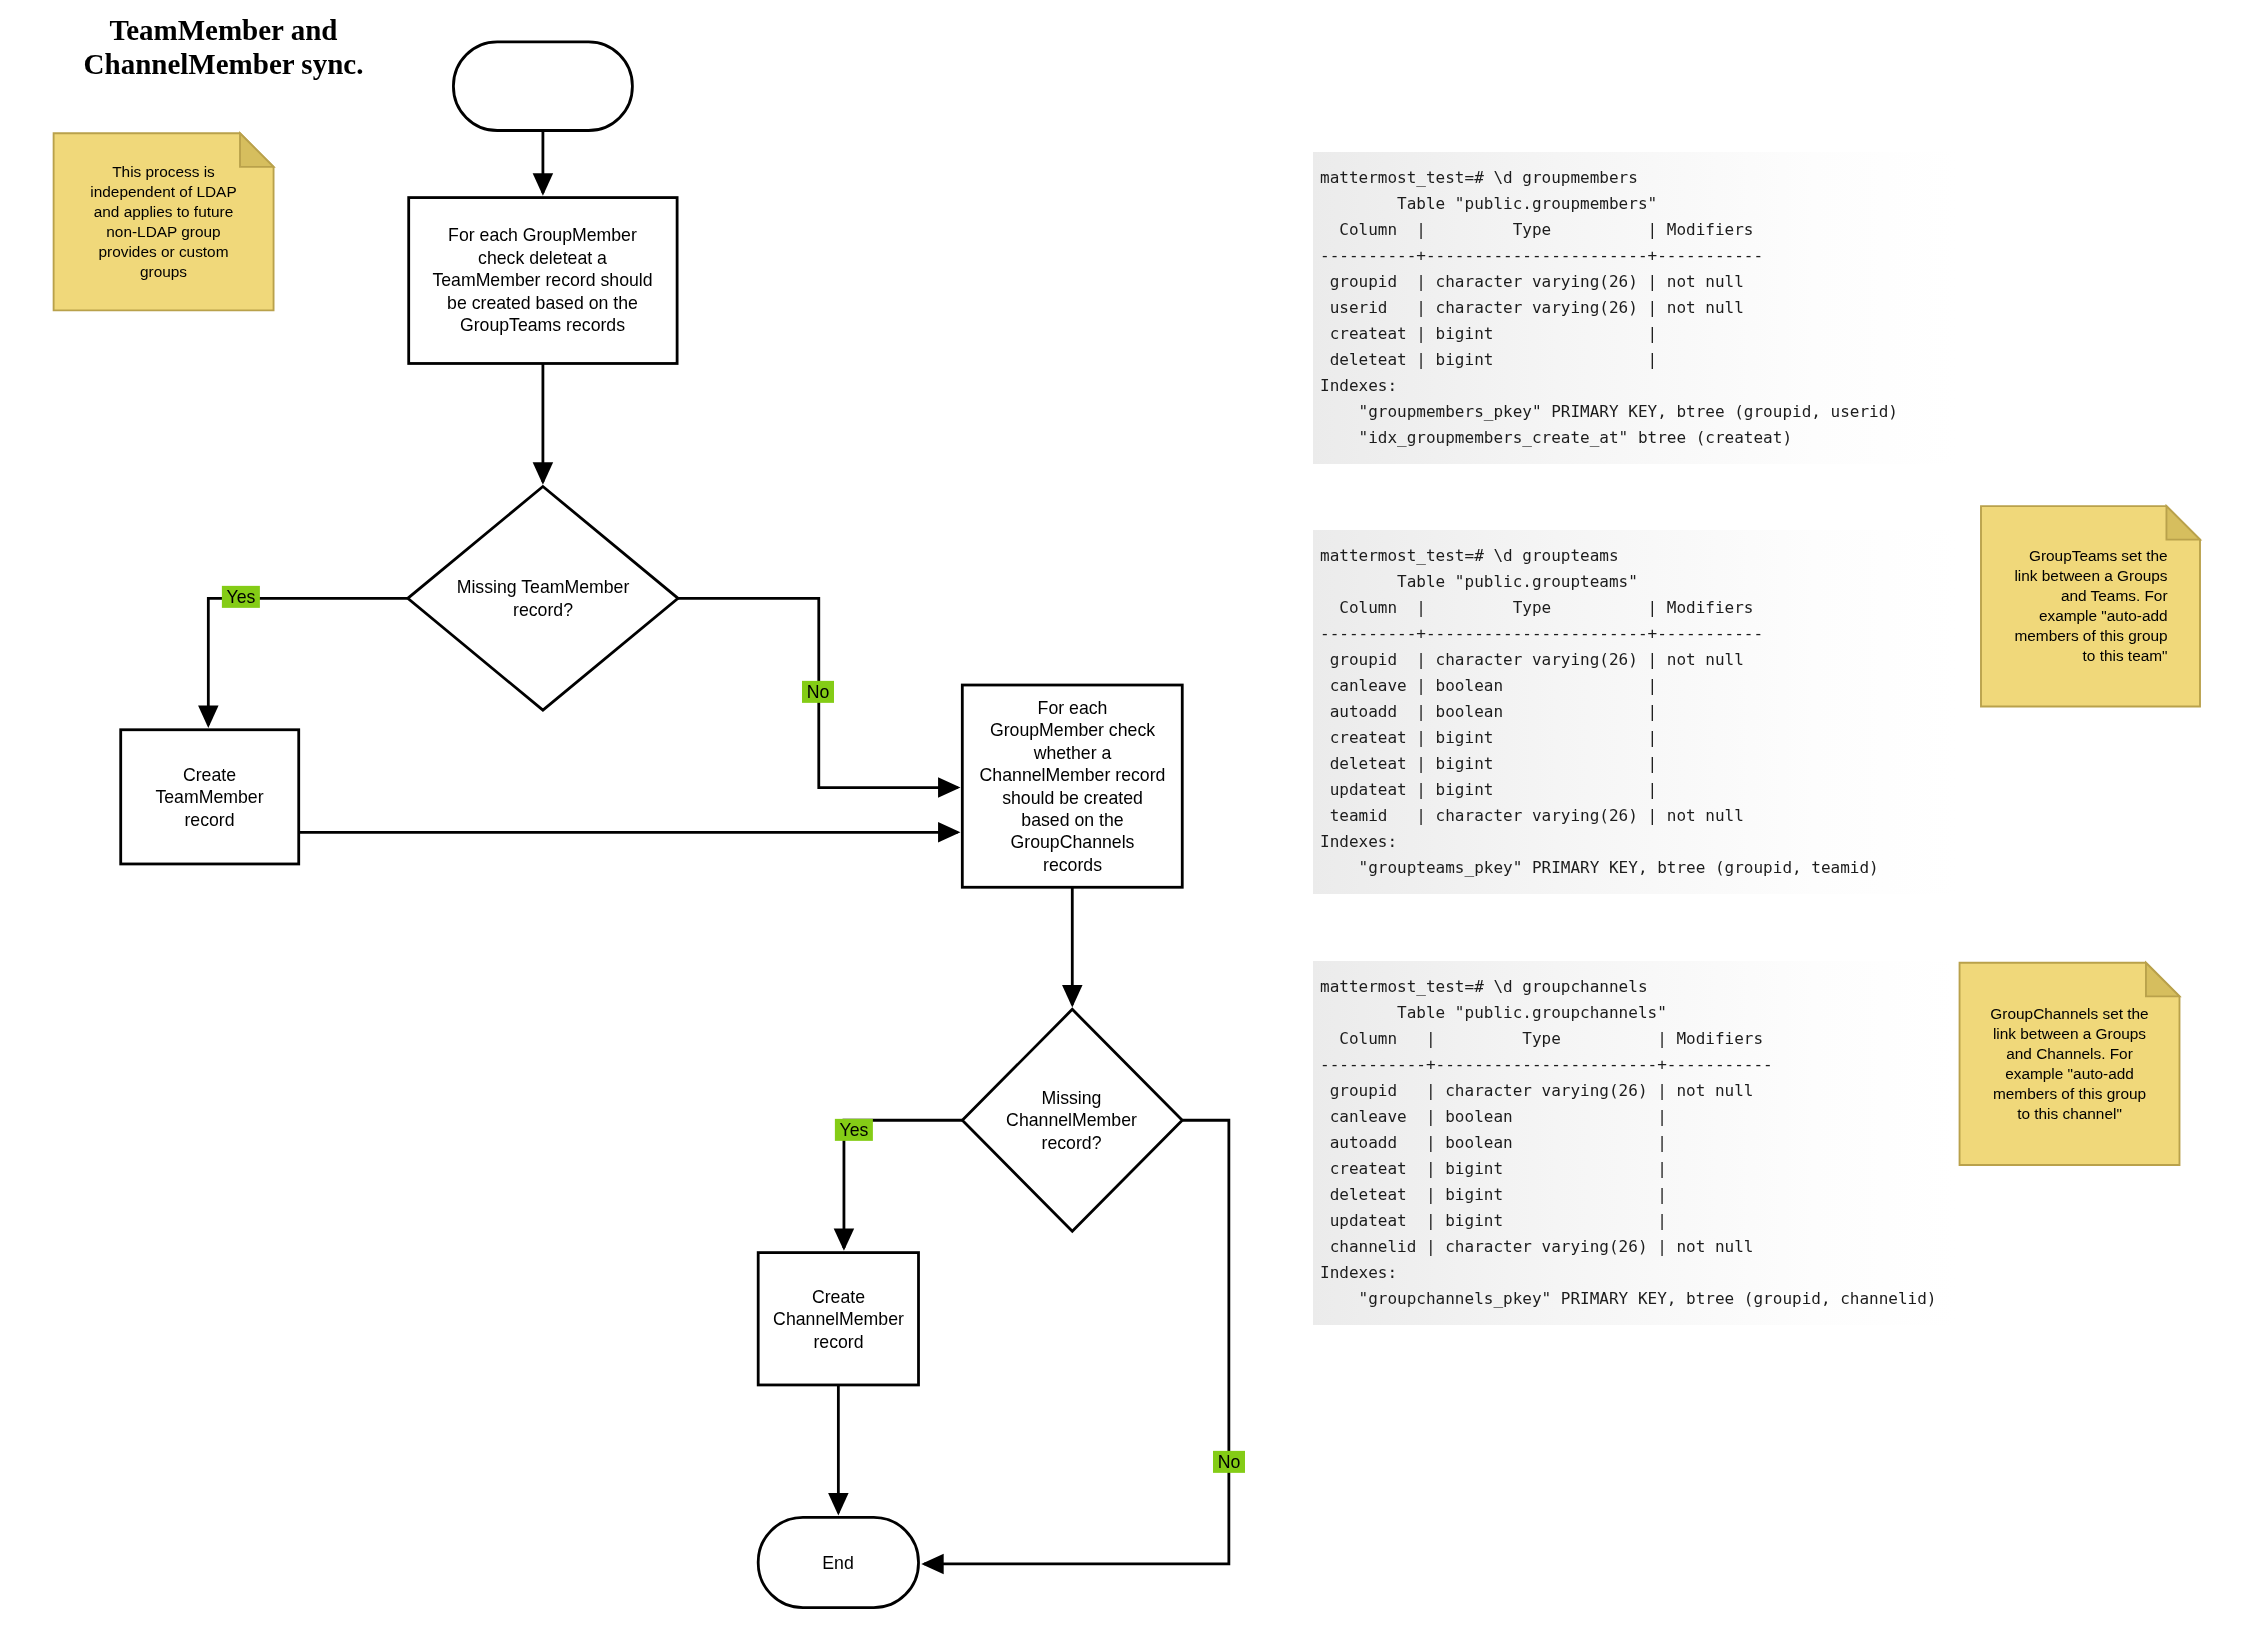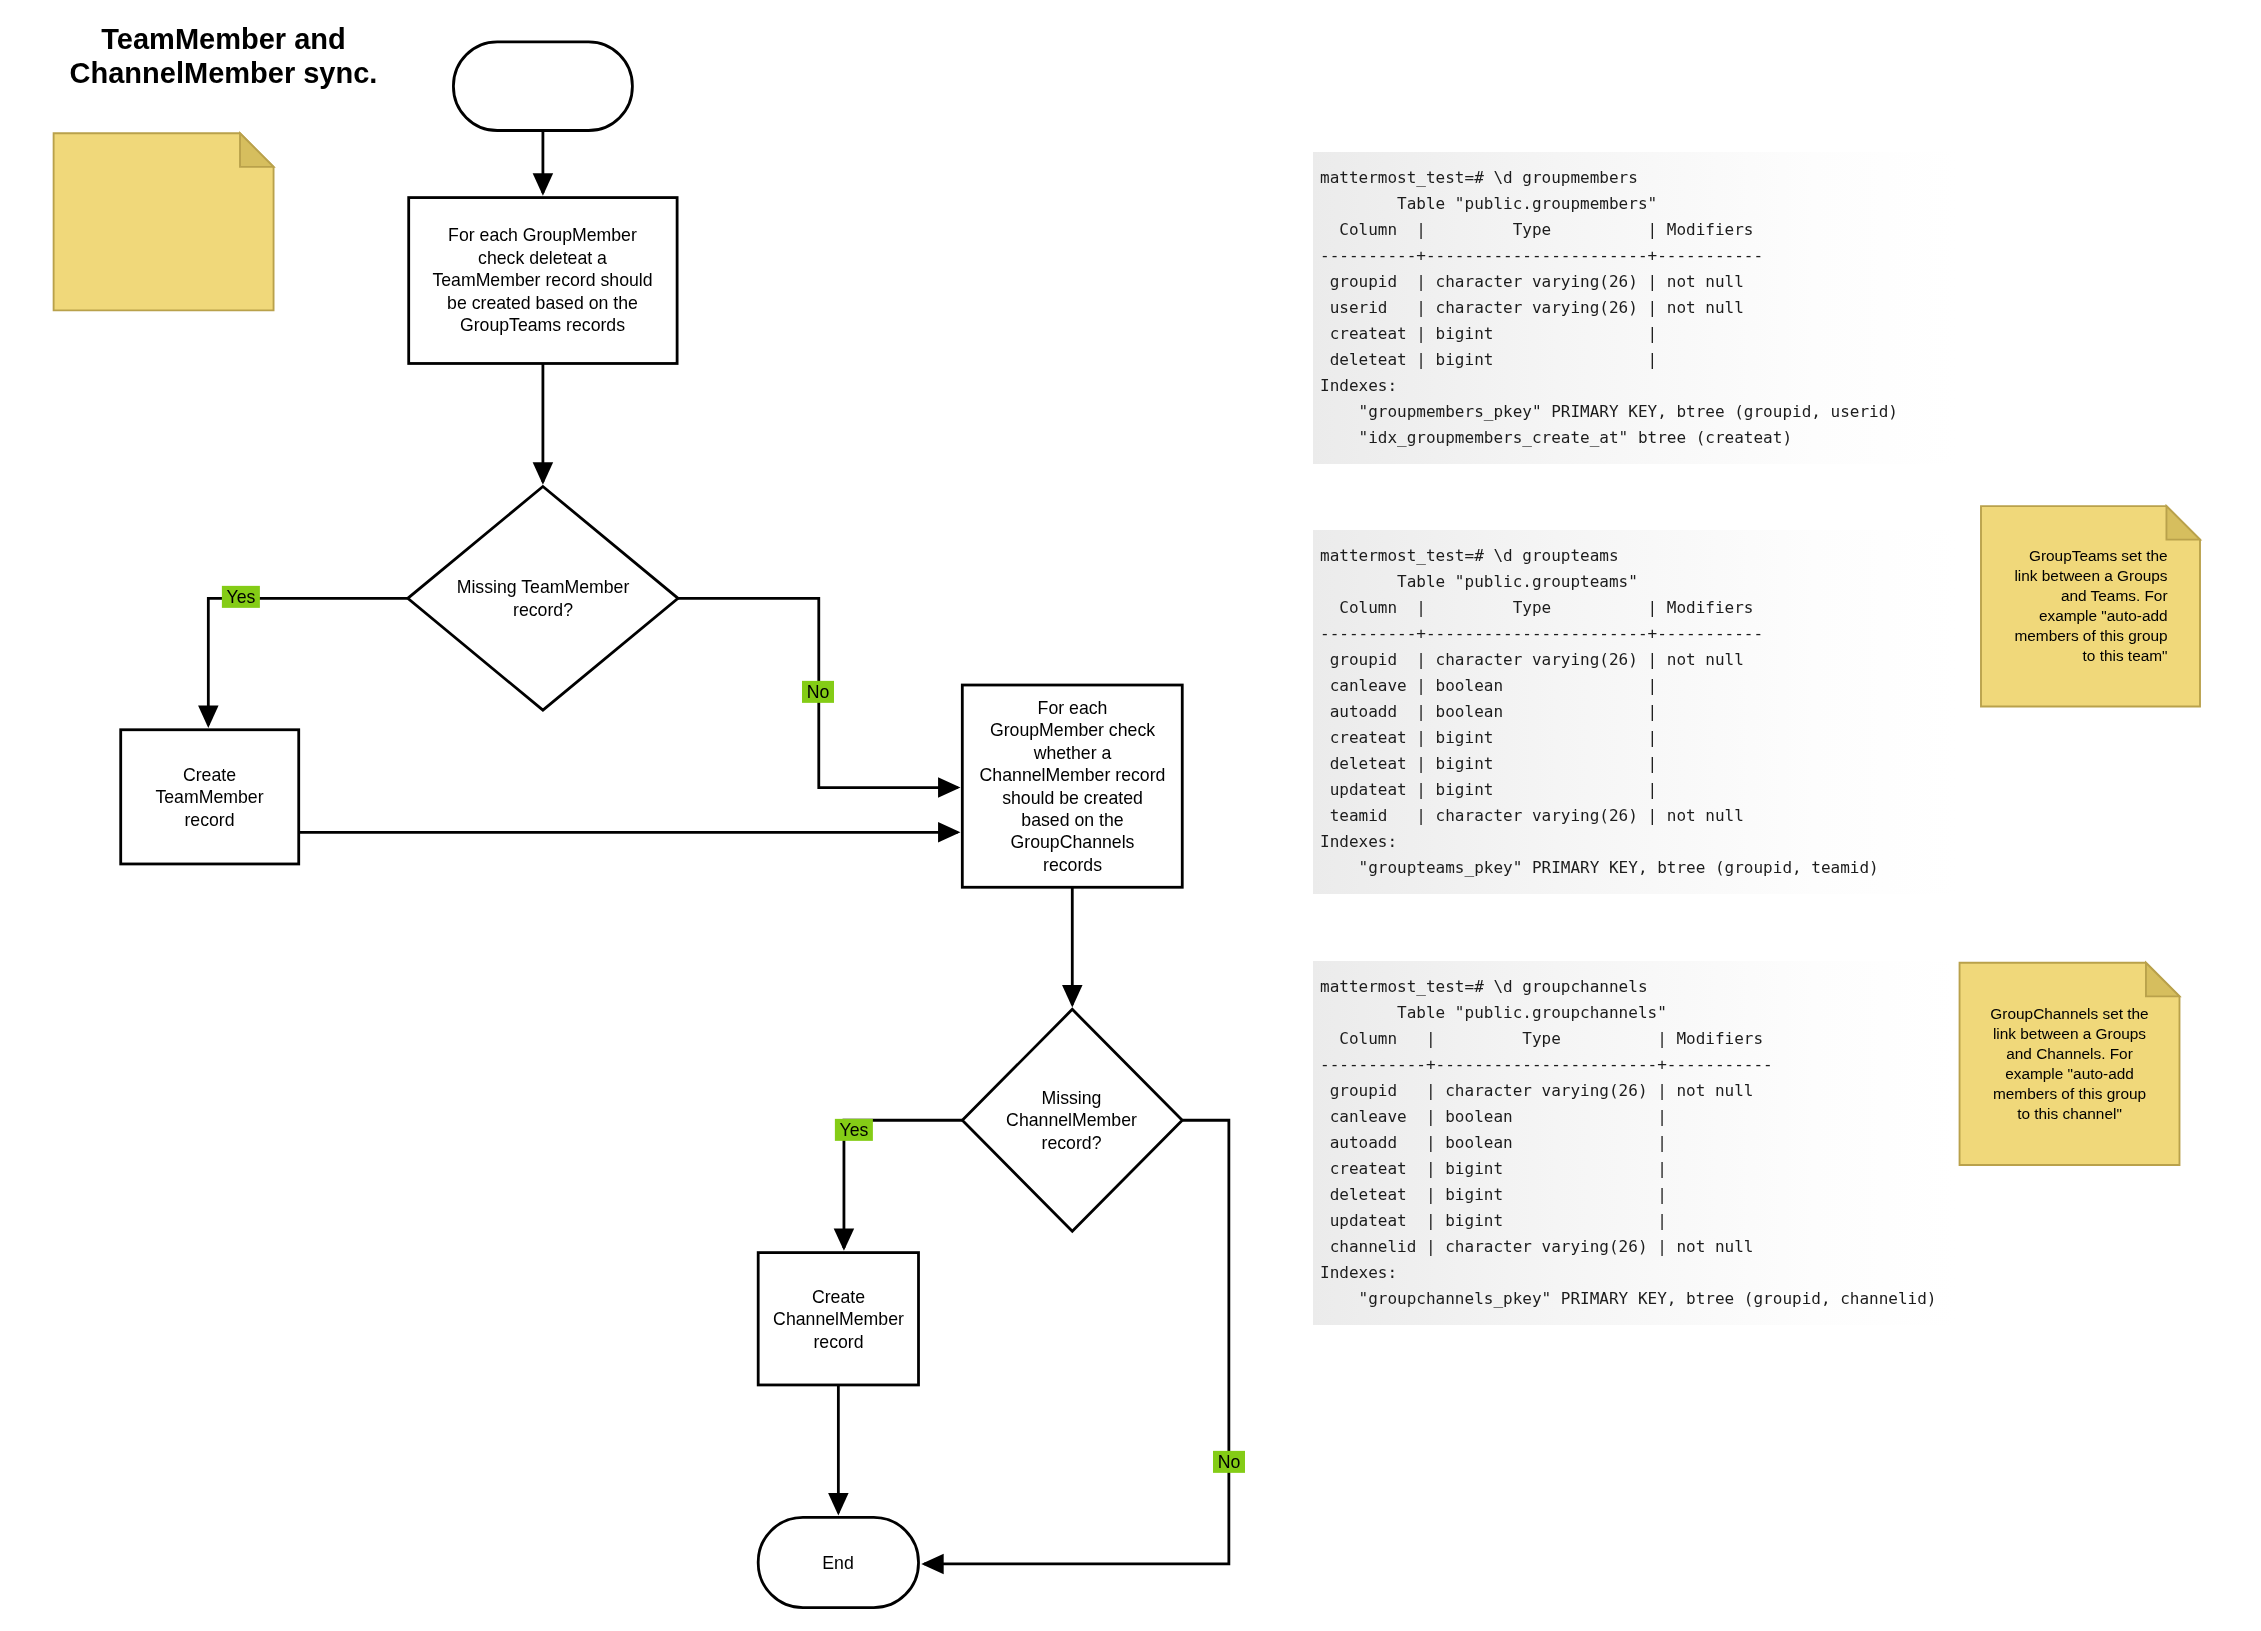--- a/index.html
+++ b/index.html
@@ -104,23 +104,29 @@
     <path class="note-body" d="M57,143 L257,143 L293,179 L293,333 L57,333 Z"></path>
     <path class="note-fold" d="M257,143 L257,179 L293,179 Z"></path>
 
     <path class="note-body" d="M2125,543 L2324,543 L2360,579 L2360,758 L2125,758 Z"></path>
     <path class="note-fold" d="M2324,543 L2324,579 L2360,579 Z"></path>
 
     <path class="note-body" d="M2102,1033 L2302,1033 L2338,1069 L2338,1250 L2102,1250 Z"></path>
     <path class="note-fold" d="M2302,1033 L2302,1069 L2338,1069 Z"></path>
   </svg>
 
-  <div class="txt page-title" style="left:37px; top:18px; width:373px; height:75px;">TeamMember and
+  <div class="txt page-title" style="left:37px; top:9px; width:373px; height:75px;font-family:Liberation Serif, serif;">TeamMember and
 ChannelMember sync.</div>
 
+  <div class="txt note-text" style="left:59px; top:140px; width:209px; height:164px;">This process is
+independent of LDAP
+and applies to future
+non-LDAP group
+provides or custom
+groups</div>
   <div class="txt note-text" style="left:1987px; top:513px; width:208px; height:186px;text-align:right;">GroupTeams set the
 link between a Groups
 and Teams. For
 example "auto-add
 members of this group
 to this team"</div>
   <div class="txt note-text" style="left:1965px; top:970px; width:209px; height:188px;">GroupChannels set the
 link between a Groups
 and Channels. For
 example "auto-add

